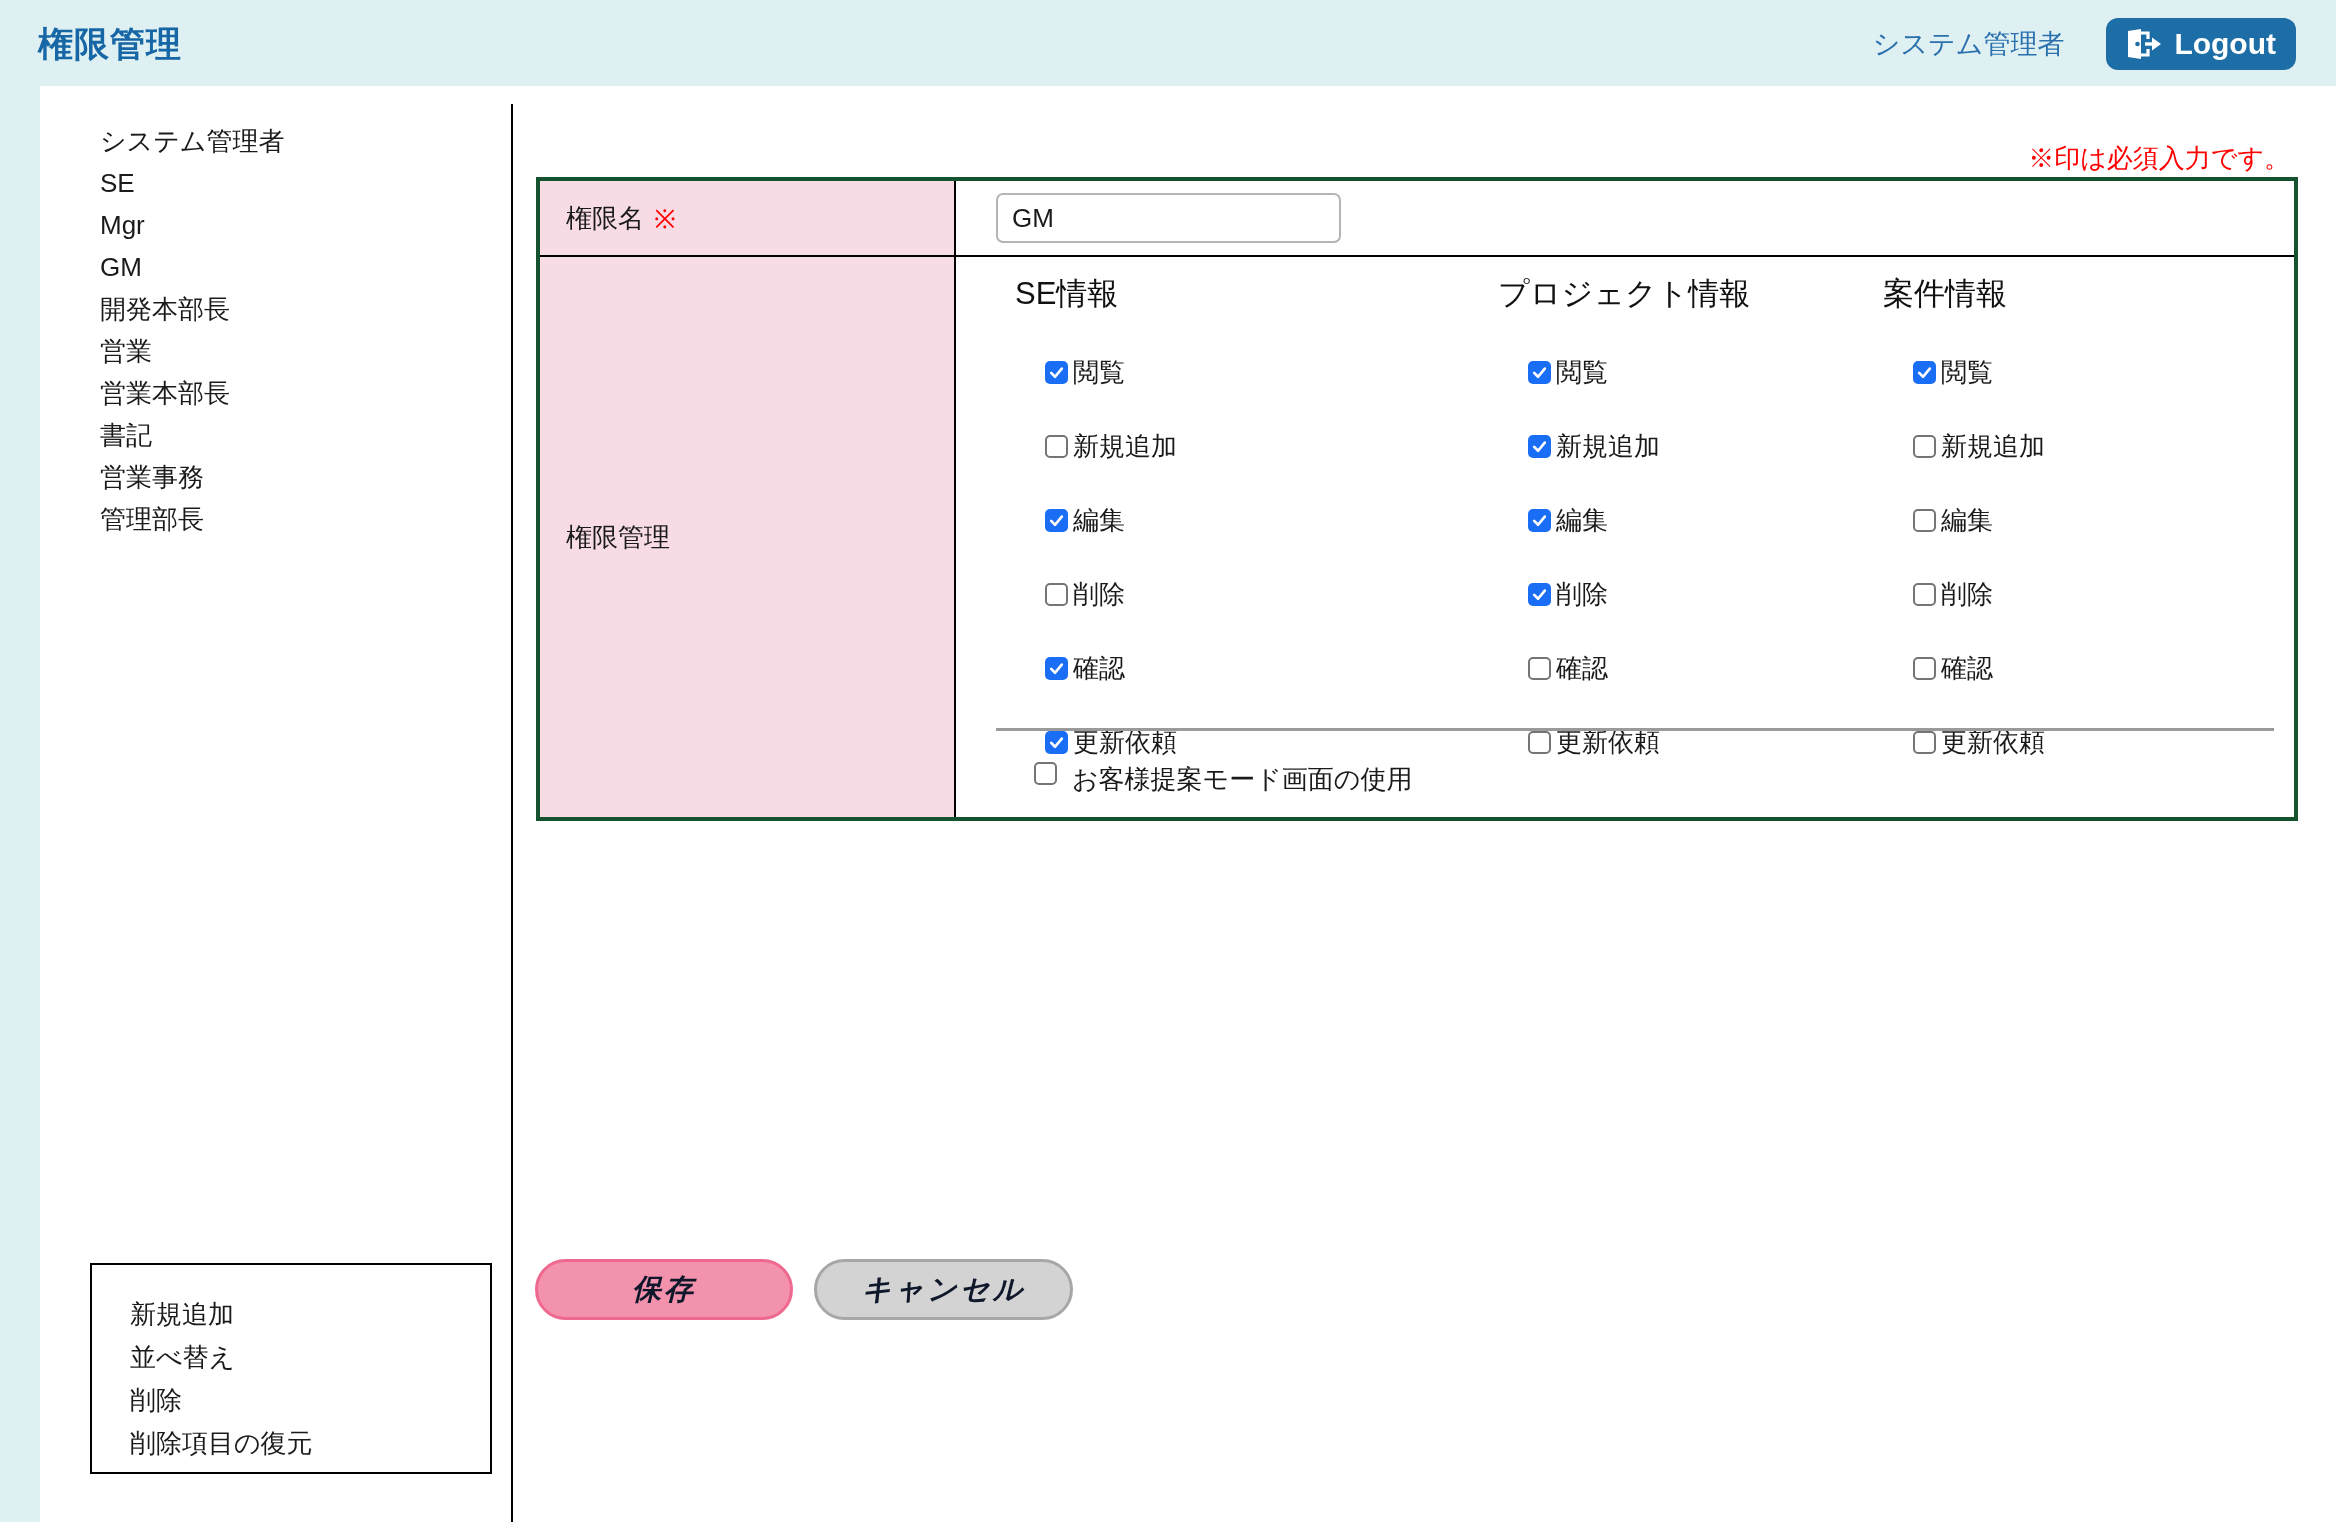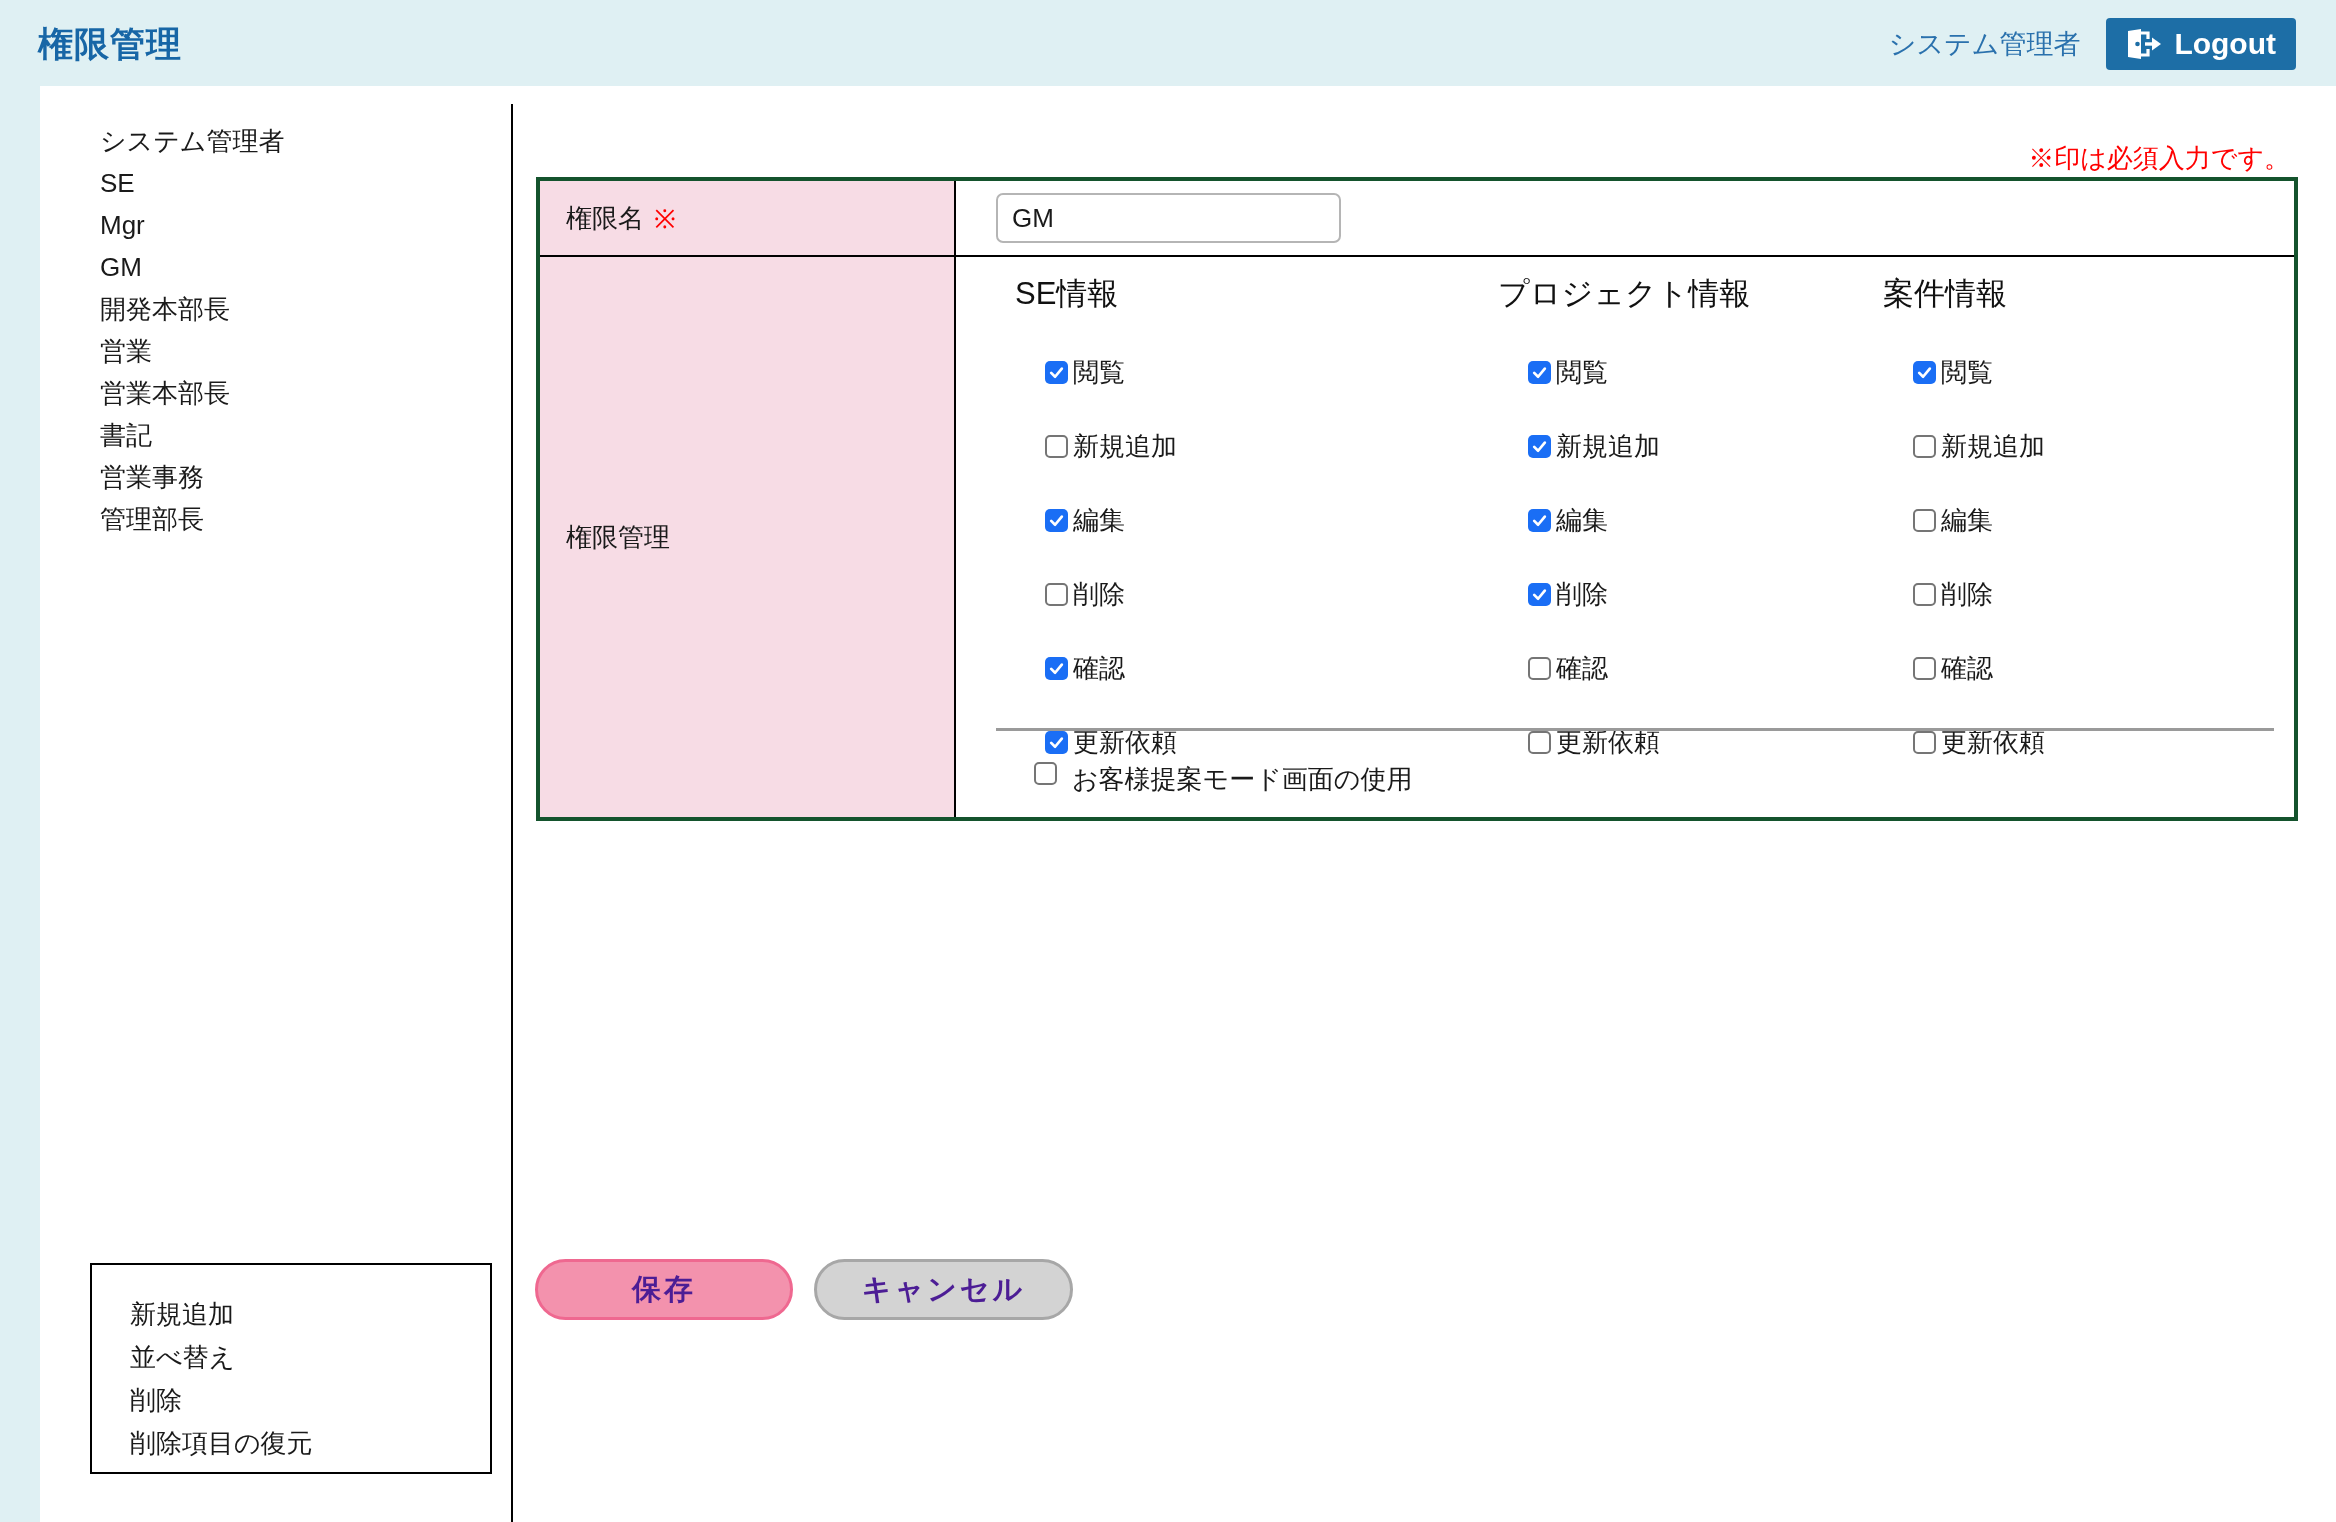--- a/index.html
+++ b/index.html
@@ -21,25 +21,26 @@
     letter-spacing:1px;
   }
   .topbar-right{
     margin-left:auto;margin-right:40px;
     display:flex;align-items:center;gap:26px;
   }
   .user-label{font-size:27px;color:#2a71ad;}
   .logout-btn{
     display:flex;align-items:center;gap:12px;
     background:#1d6ea6;color:#fff;
-    border:none;border-radius:4px;
+    border:none;border-radius:12px;
     height:52px;padding:0 20px;
     font-size:30px;font-weight:bold;
     font-family:"Liberation Sans",sans-serif;
     cursor:pointer;
+    margin-left:16px;
   }
   
   .content{
     position:absolute;left:40px;top:86px;right:0;bottom:0;
     background:#fff;
   }
   .v-divider{
     position:absolute;left:471px;top:18px;bottom:0;width:2px;
     background:#000;
   }
@@ -119,23 +120,24 @@
     position:absolute;left:78px;top:505px;
     display:flex;align-items:flex-start;gap:15px;
   }
   
   .btn-bar{
     position:absolute;left:495px;top:1173px;
     display:flex;gap:21px;
   }
   .pill-btn{
     height:61px;border-radius:31px;
-    font-size:29px;font-weight:bold;color:#4c1d95;
+    font-size:29px;font-weight:bold;color:#0f172a;
     letter-spacing:3px;cursor:pointer;
     font-family:"Liberation Sans",sans-serif;
+    font-style:italic;
   }
   .btn-save{
     width:258px;background:#f392ad;border:3px solid #ef6890;
   }
   .btn-cancel{
     width:259px;background:#d3d3d3;border:3px solid #a7a7a7;
   }
 </style>
 </head>
 <body>

